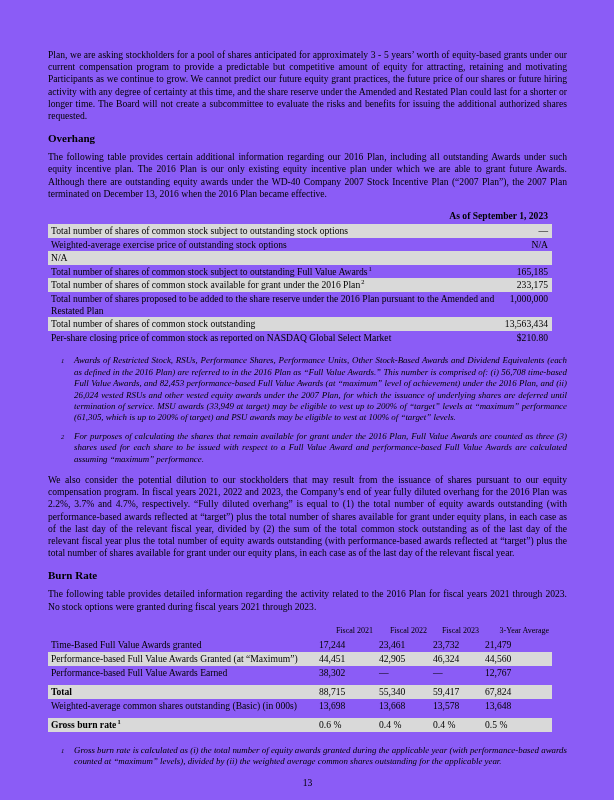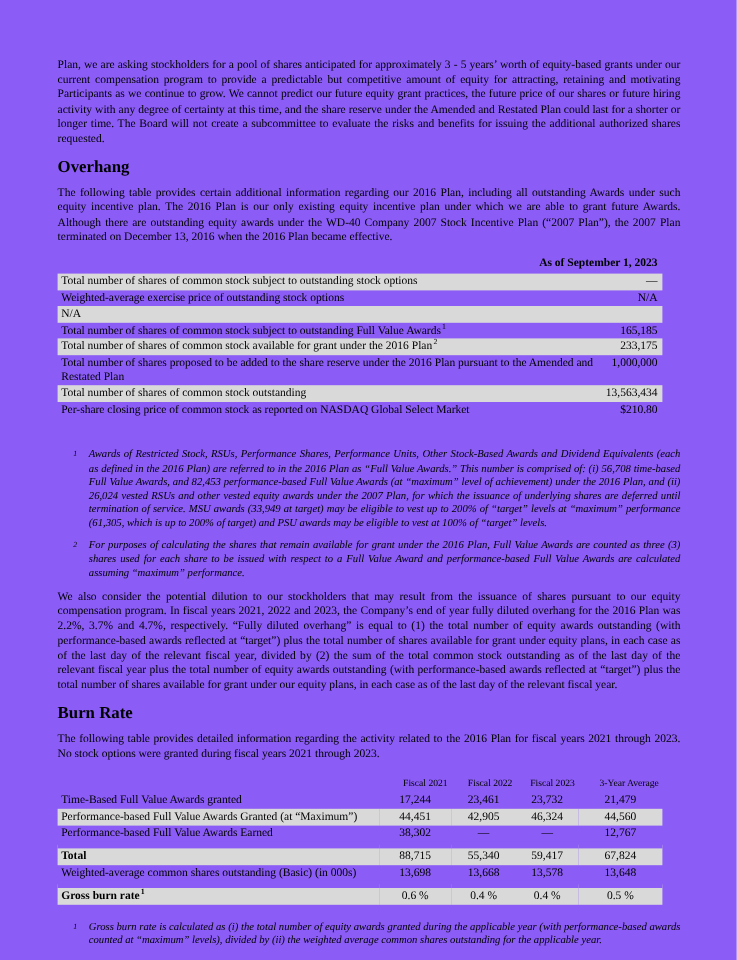--- a/index.html
+++ b/index.html
@@ -14,21 +14,21 @@
     overflow: hidden;
     background: #8b5cf6;
   }
   .body-text {
     margin: 0;
     text-align: justify;
     line-height: 12.2px;
   }
   .heading {
     font-weight: bold;
-    font-size: 14px;
+    font-size: 11px;
     margin: 10px 0 7px 0;
   }
   
   .t1 { width: 504px; margin-top: 10px; }
   .t1-asof {
     font-weight: bold;
     text-align: right;
     padding-right: 4px;
     margin-bottom: 2px;
     line-height: 12px;
@@ -37,21 +37,21 @@
     display: flex;
     align-items: flex-start;
     padding: 1px 4px 1px 3px;
     line-height: 11.6px;
   }
   .t1-label { flex: 1; padding-right: 10px; }
   .t1-value { white-space: nowrap; text-align: right; }
   .shaded { background: #d9d9d9; }
   sup.marker { font-size: 6.5px; line-height: 0; margin-left: 1px; }
   
-  .footnotes { margin-top: 25px; }
+  .footnotes { margin-top: 11px; }
   .footnote {
     display: flex;
     font-style: italic;
     font-size: 8.9px;
     line-height: 11.4px;
     margin-bottom: 7px;
   }
   .fn-marker {
     width: 26px;
     box-sizing: border-box;
@@ -75,21 +75,21 @@
     vertical-align: top;
   }
   table.t2 th {
     font-size: 8px;
     font-weight: normal;
     text-align: right;
     white-space: nowrap;
     padding-bottom: 2px;
   }
   table.t2 td.lbl { text-align: left; }
-  table.t2 td.num { text-align: center; white-space: nowrap; }
+  table.t2 td.num { text-align: left; white-space: nowrap; }
   table.t2 tr.topline td { border-top: 6px solid #8b5cf6; }
   table.t2 tr.boldrow td.lbl { font-weight: bold; }
   .pagenum {
     text-align: center;
     margin-top: 9px;
     font-size: 9.6px;
   }
 </style>
 </head>
 <body>

